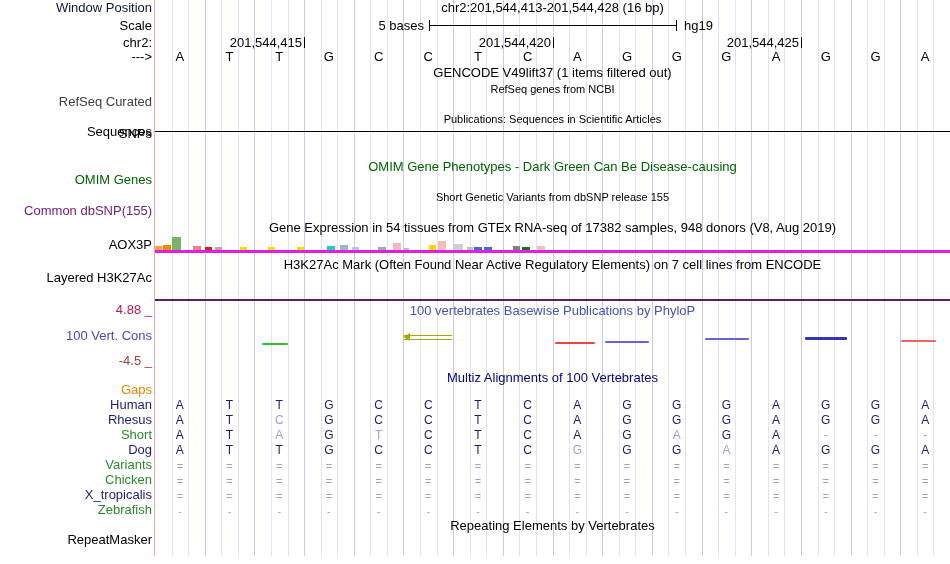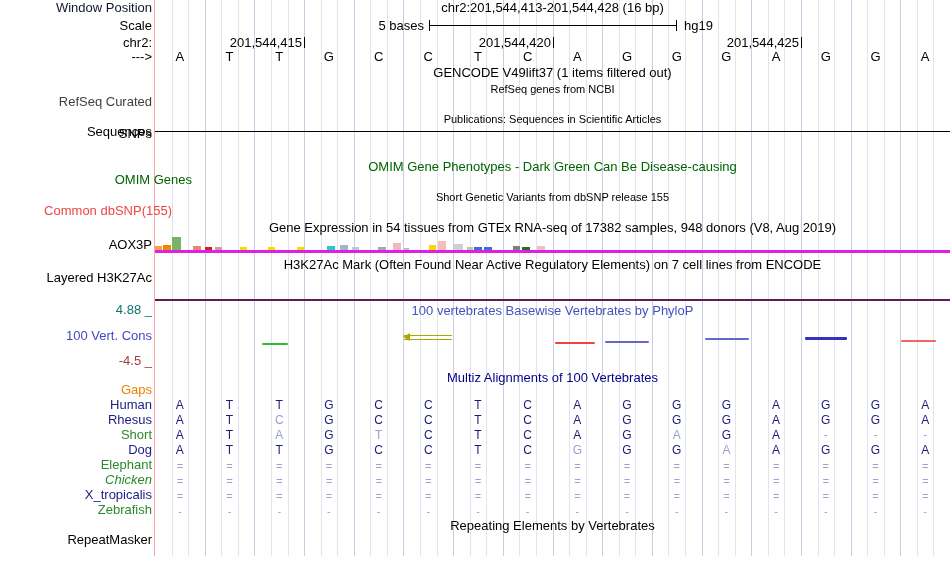--- a/index.html
+++ b/index.html
@@ -110,38 +110,38 @@
       <div class="cell" style="left: 900.312px; top: 50px; width: 49.6875px; font-size: 13px;">A</div>
     </div>
   <div id="labels-layer">
       <div class="lbl" style="top: 1px; color: #0f172a;">Window Position</div>
       <div class="lbl" style="top: 19px; color: rgb(0, 0, 0);">Scale</div>
       <div class="lbl" style="top: 36px; color: rgb(0, 0, 0);">chr2:</div>
       <div class="lbl" style="top: 50px; color: rgb(0, 0, 0);">---&gt;</div>
       <div class="lbl" style="top: 95px; color: #404040;">RefSeq Curated</div>
       <div class="lbl" style="top: 125px; color: rgb(0, 0, 0);">Sequences</div>
       <div class="lbl" style="top: 127px; color: rgb(0, 0, 0);">SNPs</div>
-      <div class="lbl" style="top: 173px; color: rgb(0, 100, 0); padding-left: 40px;">OMIM Genes</div>
-      <div class="lbl" style="top: 204px; color: #ef4444; padding-left: 20px;">Common dbSNP(155)</div>
+      <div class="lbl" style="top: 173px; color: rgb(0, 100, 0);">OMIM Genes</div>
+      <div class="lbl" style="top: 204px; color: #701a75;">Common dbSNP(155)</div>
       <div class="lbl" style="top: 238px; color: rgb(0, 0, 0);">AOX3P</div>
       <div class="lbl" style="top: 271px; color: rgb(0, 0, 0);">Layered H3K27Ac</div>
-      <div class="lbl" style="top: 303px; color: #0f766e;">4.88 _</div>
+      <div class="lbl" style="top: 303px; color: #be185d;">4.88 _</div>
       <div class="lbl" style="top: 329px; color: rgb(70, 70, 200);">100 Vert. Cons</div>
       <div class="lbl" style="top: 354px; color: rgb(160, 64, 64);">-4.5 _</div>
       <div class="lbl" style="top: 533px; color: rgb(0, 0, 0);">RepeatMasker</div>
     </div>
   <div id="titles-layer">
       <div class="ctr" style="top: 66px; font-size: 13px; color: rgb(0, 0, 0);">GENCODE V49lift37 (1 items filtered out)</div>
       <div class="ctr" style="top: 82px; font-size: 11px; color: rgb(0, 0, 0);">RefSeq genes from NCBI</div>
       <div class="ctr" style="top: 112px; font-size: 11px; color: rgb(0, 0, 0);">Publications: Sequences in Scientific Articles</div>
       <div class="ctr" style="top: 160px; font-size: 13px; color: rgb(0, 100, 0);">OMIM Gene Phenotypes - Dark Green Can Be Disease-causing</div>
       <div class="ctr" style="top: 190px; font-size: 11px; color: rgb(0, 0, 0);">Short Genetic Variants from dbSNP release 155</div>
       <div class="ctr" style="top: 221px; font-size: 13px; color: rgb(0, 0, 0);">Gene Expression in 54 tissues from GTEx RNA-seq of 17382 samples, 948 donors (V8, Aug 2019)</div>
       <div class="ctr" style="top: 258px; font-size: 13px; color: rgb(0, 0, 0);">H3K27Ac Mark (Often Found Near Active Regulatory Elements) on 7 cell lines from ENCODE</div>
-      <div class="ctr" style="top: 304px; font-size: 13px; color: rgb(67, 83, 189);">100 vertebrates Basewise Vertebrates by PhyloP</div>
+      <div class="ctr" style="top: 304px; font-size: 13px; color: rgb(67, 83, 189);">100 vertebrates Basewise Publications by PhyloP</div>
       <div class="ctr" style="top: 371px; font-size: 13px; color: rgb(0, 0, 139);">Multiz Alignments of 100 Vertebrates</div>
       <div class="ctr" style="top: 519px; font-size: 13px; color: rgb(0, 0, 0);">Repeating Elements by Vertebrates</div>
     </div>
   <div id="seps-layer">
       <div class="hline" style="left: 155px; top: 131px; width: 795px; height: 1px; background: rgb(0, 0, 0);"></div>
       <div class="hline" style="left: 155px; top: 250px; width: 795px; height: 3px; background: rgb(225, 31, 225);"></div>
       <div class="hline" style="left: 155px; top: 299px; width: 795px; height: 2px; background: rgb(90, 30, 90);"></div>
     </div>
   <div id="gtex-layer">
       <div class="bar" style="left: 155px; top: 246px; width: 7px; height: 4px; background: rgb(249, 161, 74);"></div>
@@ -254,39 +254,39 @@
         <div class="cell" style="left: 552.5px; top: 0px; width: 49.6875px; font-size: 12px; color: rgb(154, 162, 212);">G</div>
         <div class="cell" style="left: 602.188px; top: 0px; width: 49.6875px; font-size: 12px; color: rgb(27, 27, 120);">G</div>
         <div class="cell" style="left: 651.875px; top: 0px; width: 49.6875px; font-size: 12px; color: rgb(27, 27, 120);">G</div>
         <div class="cell" style="left: 701.562px; top: 0px; width: 49.6875px; font-size: 12px; color: rgb(154, 162, 212);">A</div>
         <div class="cell" style="left: 751.25px; top: 0px; width: 49.6875px; font-size: 12px; color: rgb(27, 27, 120);">A</div>
         <div class="cell" style="left: 800.938px; top: 0px; width: 49.6875px; font-size: 12px; color: rgb(27, 27, 120);">G</div>
         <div class="cell" style="left: 850.625px; top: 0px; width: 49.6875px; font-size: 12px; color: rgb(27, 27, 120);">G</div>
         <div class="cell" style="left: 900.312px; top: 0px; width: 49.6875px; font-size: 12px; color: rgb(27, 27, 120);">A</div>
       </div>
       <div class="abs" style="left: 0px; top: 458px; width: 950px; height: 14px;">
-        <div class="lbl" style="top: 0px; color: rgb(42, 138, 42);">Elephant</div>
+        <div class="lbl" style="top: 0px; color: rgb(42, 138, 42);">Variants</div>
         <div class="cell" style="left: 155px; top: 1px; width: 49.6875px; font-size: 11px; color: rgb(154, 162, 212);">=</div>
         <div class="cell" style="left: 204.688px; top: 1px; width: 49.6875px; font-size: 11px; color: rgb(154, 162, 212);">=</div>
         <div class="cell" style="left: 254.375px; top: 1px; width: 49.6875px; font-size: 11px; color: rgb(154, 162, 212);">=</div>
         <div class="cell" style="left: 304.062px; top: 1px; width: 49.6875px; font-size: 11px; color: rgb(154, 162, 212);">=</div>
         <div class="cell" style="left: 353.75px; top: 1px; width: 49.6875px; font-size: 11px; color: rgb(154, 162, 212);">=</div>
         <div class="cell" style="left: 403.438px; top: 1px; width: 49.6875px; font-size: 11px; color: rgb(154, 162, 212);">=</div>
         <div class="cell" style="left: 453.125px; top: 1px; width: 49.6875px; font-size: 11px; color: rgb(154, 162, 212);">=</div>
         <div class="cell" style="left: 502.812px; top: 1px; width: 49.6875px; font-size: 11px; color: rgb(154, 162, 212);">=</div>
         <div class="cell" style="left: 552.5px; top: 1px; width: 49.6875px; font-size: 11px; color: rgb(154, 162, 212);">=</div>
         <div class="cell" style="left: 602.188px; top: 1px; width: 49.6875px; font-size: 11px; color: rgb(154, 162, 212);">=</div>
         <div class="cell" style="left: 651.875px; top: 1px; width: 49.6875px; font-size: 11px; color: rgb(154, 162, 212);">=</div>
         <div class="cell" style="left: 701.562px; top: 1px; width: 49.6875px; font-size: 11px; color: rgb(154, 162, 212);">=</div>
         <div class="cell" style="left: 751.25px; top: 1px; width: 49.6875px; font-size: 11px; color: rgb(154, 162, 212);">=</div>
         <div class="cell" style="left: 800.938px; top: 1px; width: 49.6875px; font-size: 11px; color: rgb(154, 162, 212);">=</div>
         <div class="cell" style="left: 850.625px; top: 1px; width: 49.6875px; font-size: 11px; color: rgb(154, 162, 212);">=</div>
         <div class="cell" style="left: 900.312px; top: 1px; width: 49.6875px; font-size: 11px; color: rgb(154, 162, 212);">=</div>
       </div>
-      <div class="abs" style="left: 0px; top: 473px; width: 950px; height: 14px; font-style: italic;">
+      <div class="abs" style="left: 0px; top: 473px; width: 950px; height: 14px;">
         <div class="lbl" style="top: 0px; color: rgb(42, 138, 42);">Chicken</div>
         <div class="cell" style="left: 155px; top: 1px; width: 49.6875px; font-size: 11px; color: rgb(154, 162, 212);">=</div>
         <div class="cell" style="left: 204.688px; top: 1px; width: 49.6875px; font-size: 11px; color: rgb(154, 162, 212);">=</div>
         <div class="cell" style="left: 254.375px; top: 1px; width: 49.6875px; font-size: 11px; color: rgb(154, 162, 212);">=</div>
         <div class="cell" style="left: 304.062px; top: 1px; width: 49.6875px; font-size: 11px; color: rgb(154, 162, 212);">=</div>
         <div class="cell" style="left: 353.75px; top: 1px; width: 49.6875px; font-size: 11px; color: rgb(154, 162, 212);">=</div>
         <div class="cell" style="left: 403.438px; top: 1px; width: 49.6875px; font-size: 11px; color: rgb(154, 162, 212);">=</div>
         <div class="cell" style="left: 453.125px; top: 1px; width: 49.6875px; font-size: 11px; color: rgb(154, 162, 212);">=</div>
         <div class="cell" style="left: 502.812px; top: 1px; width: 49.6875px; font-size: 11px; color: rgb(154, 162, 212);">=</div>
         <div class="cell" style="left: 552.5px; top: 1px; width: 49.6875px; font-size: 11px; color: rgb(154, 162, 212);">=</div>

